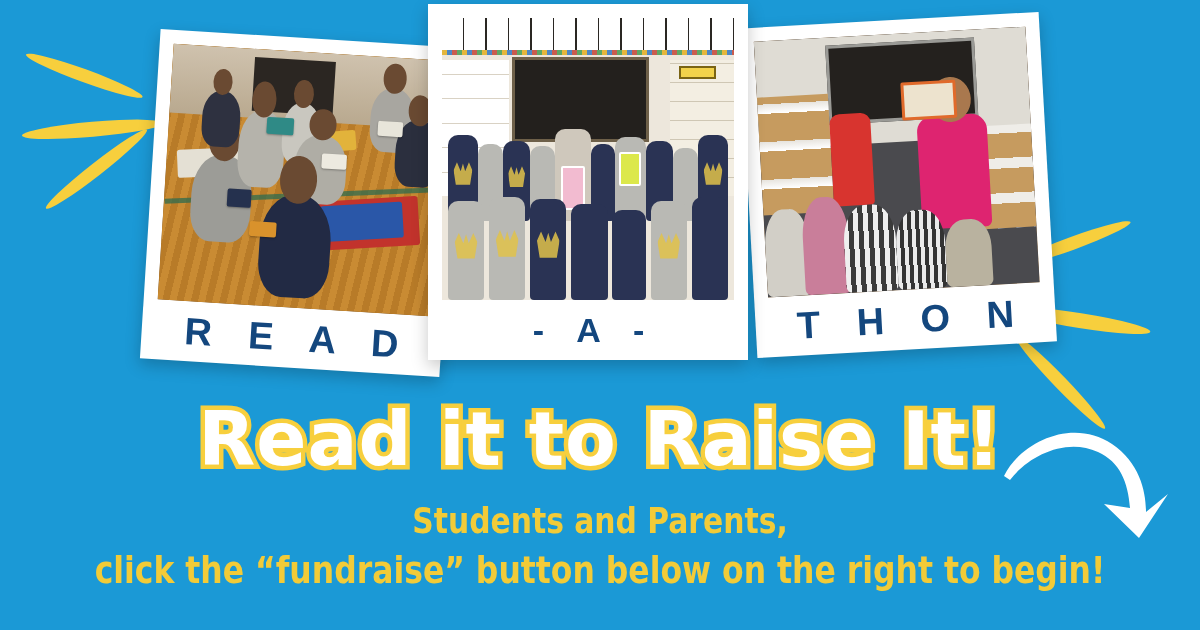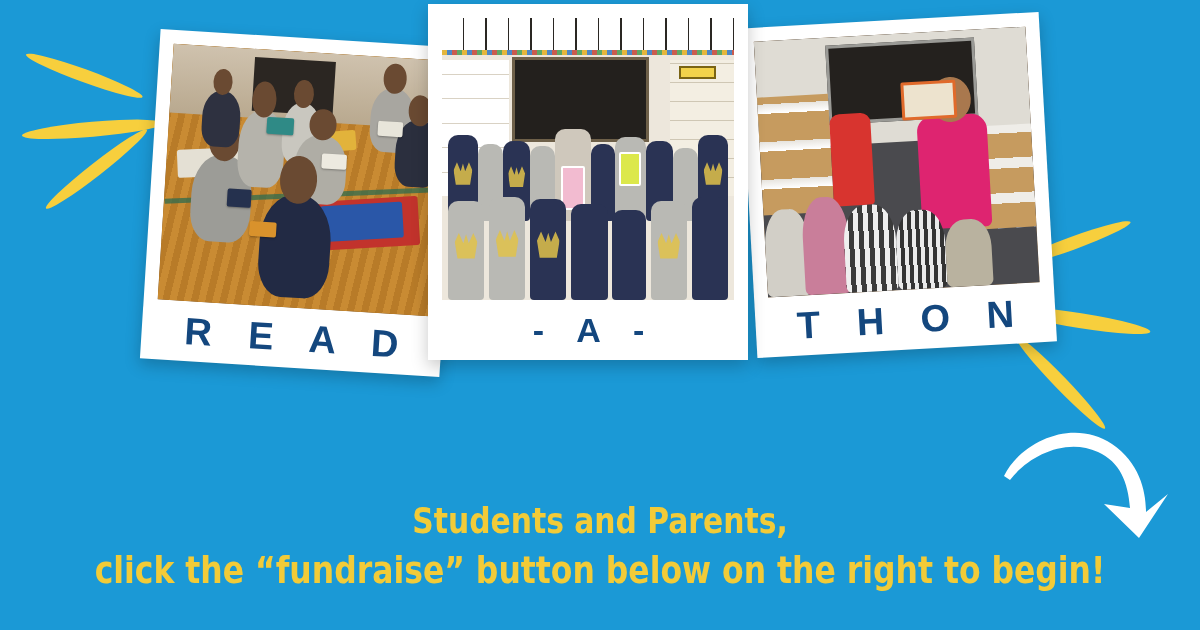--- a/index.html
+++ b/index.html
@@ -273,20 +273,21 @@
           <div class="ckid grey" style="width:13%; height:92%;">
               <div class="logo"></div>
             </div>
           <div class="ckid navy" style="width:13%; height:96%;"></div>
         </div>
       </div>
     </div>
     <div class="caption">- A -</div>
   </div>
 
+  <div class="headline">Read it to Raise It!</div>
 
   <div class="sub sub1">Students and Parents,</div>
   <div class="sub sub2">click the “fundraise” button below on the right to begin!</div>
 
   <div class="arrow">
     <svg width="180" height="120" viewBox="0 0 180 120" xmlns="http://www.w3.org/2000/svg">
       <path d="M4 56 C 22 20, 74 -2, 112 24 C 140 43, 146 72, 146 92
                L 168 74 L 139 118 L 104 84 L 130 88
                C 128 62, 120 42, 98 32 C 66 17, 28 36, 10 60 Z" fill="#FFFFFF"></path>
     </svg>

